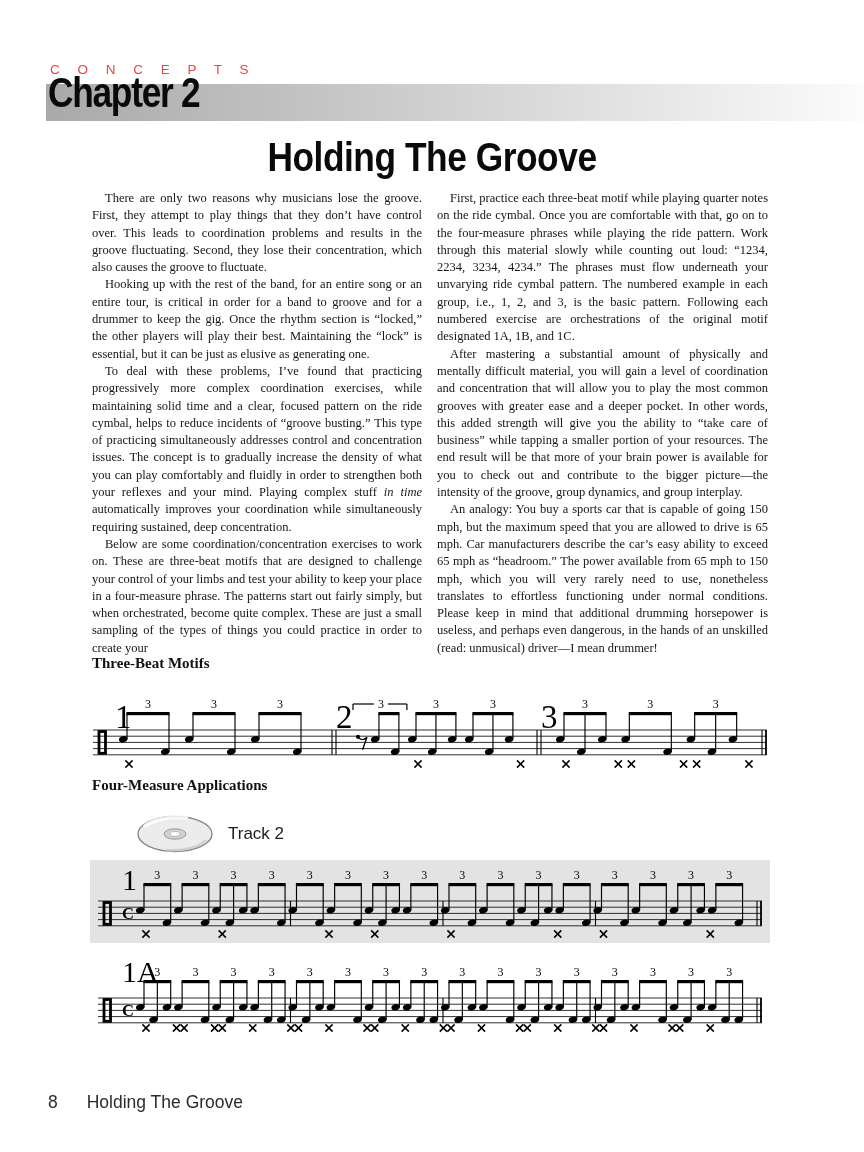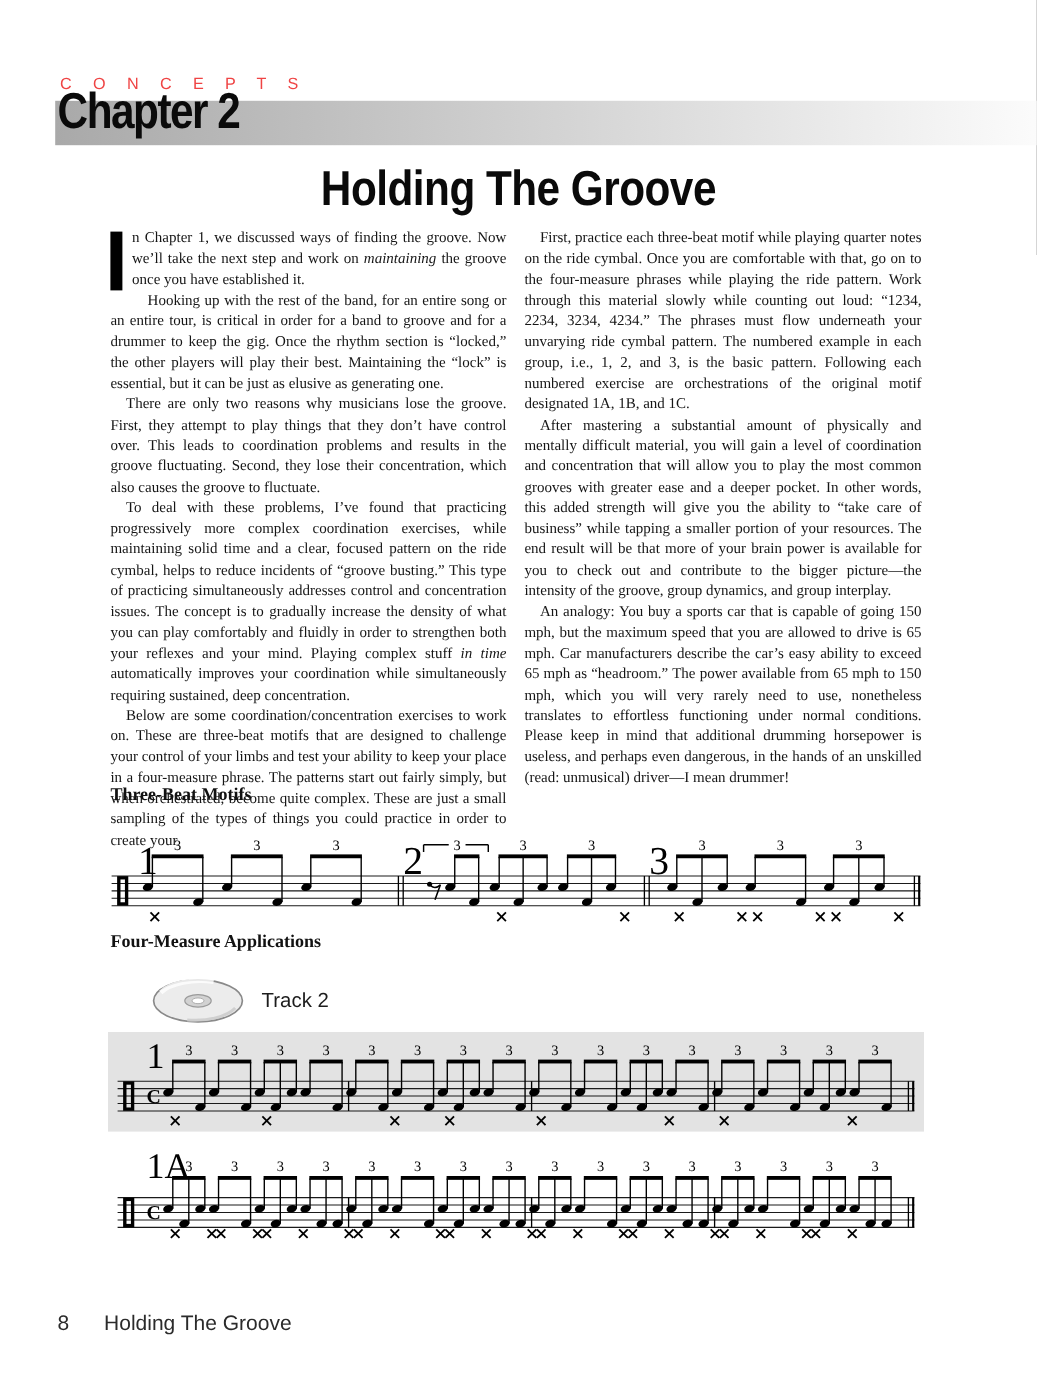--- a/index.html
+++ b/index.html
@@ -22,44 +22,43 @@
   .col p{margin:0;text-indent:13px;}
   .col p.noindent{text-indent:0;}
   .dropcap{float:left;width:10px;height:49px;background:#000;margin:3px 8px 0 0;}
   .italic{font-style:italic;}
   
   .music-heading{position:absolute;margin:0;font-size:15px;font-weight:700;color:#111;
                  font-family:"Liberation Serif",serif;}
   #motifs-heading{left:92px;top:655px;}
   #apps-heading{left:92px;top:777px;}
   #stave-motifs{position:absolute;left:92px;top:690px;}
-  .track-row{position:absolute;left:126px;top:814px;display:flex;align-items:center;}
+  .track-row{position:absolute;left:136px;top:814px;display:flex;align-items:center;}
   .track-label{font-family:"Liberation Sans",sans-serif;font-size:17px;color:#1c1c1c;margin-left:14px;}
   .stave-box{position:absolute;left:90px;top:860px;width:680px;height:83px;}
   #stave-ex1{display:block;}
   #stave-ex1a{position:absolute;left:90px;top:956px;}
   .footer{position:absolute;left:48px;top:1092px;display:flex;gap:29px;
           font-family:"Liberation Sans",sans-serif;font-size:17.5px;color:#2b2b2b;}
 </style>
 </head>
 <body>
 
 <div class="page">
 
   <div class="eyebrow">C O N C E P T S</div>
   <div class="chapter-bar" style="background: linear-gradient(to right, rgb(169, 169, 169), rgb(253, 253, 253)); padding-left: 48px;">
     <h1 class="chapter">Chapter 2</h1>
   </div>
 
   <h2 class="title">Holding The Groove</h2>
 
   <div class="col left">
-      <p class="noindent"><span class="dropcap"></span><span>n Chapter 1, we discussed ways of finding the groove. Now we’ll take the next step and work on </span><span class="italic">maintaining</span><span> the groove once you have established it.</span></p>
+      <p><span>There are only two reasons why musicians lose the groove. First, they attempt to play things that they don’t have control over. This leads to coordination problems and results in the groove fluctuating. Second, they lose their concentration, which also causes the groove to fluctuate.</span></p>
       <p><span>Hooking up with the rest of the band, for an entire song or an entire tour, is critical in order for a band to groove and for a drummer to keep the gig. Once the rhythm section is “locked,” the other players will play their best. Maintaining the “lock” is essential, but it can be just as elusive as generating one.</span></p>
-      <p><span>There are only two reasons why musicians lose the groove. First, they attempt to play things that they don’t have control over. This leads to coordination problems and results in the groove fluctuating. Second, they lose their concentration, which also causes the groove to fluctuate.</span></p>
       <p><span>To deal with these problems, I’ve found that practicing progressively more complex coordination exercises, while maintaining solid time and a clear, focused pattern on the ride cymbal, helps to reduce incidents of “groove busting.” This type of practicing simultaneously addresses control and concentration issues. The concept is to gradually increase the density of what you can play comfortably and fluidly in order to strengthen both your reflexes and your mind. Playing complex stuff </span><span class="italic">in time</span><span> automatically improves your coordination while simultaneously requiring sustained, deep concentration.</span></p>
       <p><span>Below are some coordination/concentration exercises to work on. These are three-beat motifs that are designed to challenge your control of your limbs and test your ability to keep your place in a four-measure phrase. The patterns start out fairly simply, but when orchestrated, become quite complex. These are just a small sampling of the types of things you could practice in order to create your</span></p>
     </div>
   <div class="col right">
       <p><span>First, practice each three-beat motif while playing quarter notes on the ride cymbal. Once you are comfortable with that, go on to the four-measure phrases while playing the ride pattern. Work through this material slowly while counting out loud: “1234, 2234, 3234, 4234.” The phrases must flow underneath your unvarying ride cymbal pattern. The numbered example in each group, i.e., 1, 2, and 3, is the basic pattern. Following each numbered exercise are orchestrations of the original motif designated 1A, 1B, and 1C.</span></p>
       <p><span>After mastering a substantial amount of physically and mentally difficult material, you will gain a level of coordination and concentration that will allow you to play the most common grooves with greater ease and a deeper pocket. In other words, this added strength will give you the ability to “take care of business” while tapping a smaller portion of your resources. The end result will be that more of your brain power is available for you to check out and contribute to the bigger picture—the intensity of the groove, group dynamics, and group interplay.</span></p>
       <p><span>An analogy: You buy a sports car that is capable of going 150 mph, but the maximum speed that you are allowed to drive is 65 mph. Car manufacturers describe the car’s easy ability to exceed 65 mph as “headroom.” The power available from 65 mph to 150 mph, which you will very rarely need to use, nonetheless translates to effortless functioning under normal conditions. Please keep in mind that additional drumming horsepower is useless, and perhaps even dangerous, in the hands of an unskilled (read: unmusical) driver—I mean drummer!</span></p>
     </div>
 
   <h3 class="music-heading" id="motifs-heading">Three-Beat Motifs</h3>

